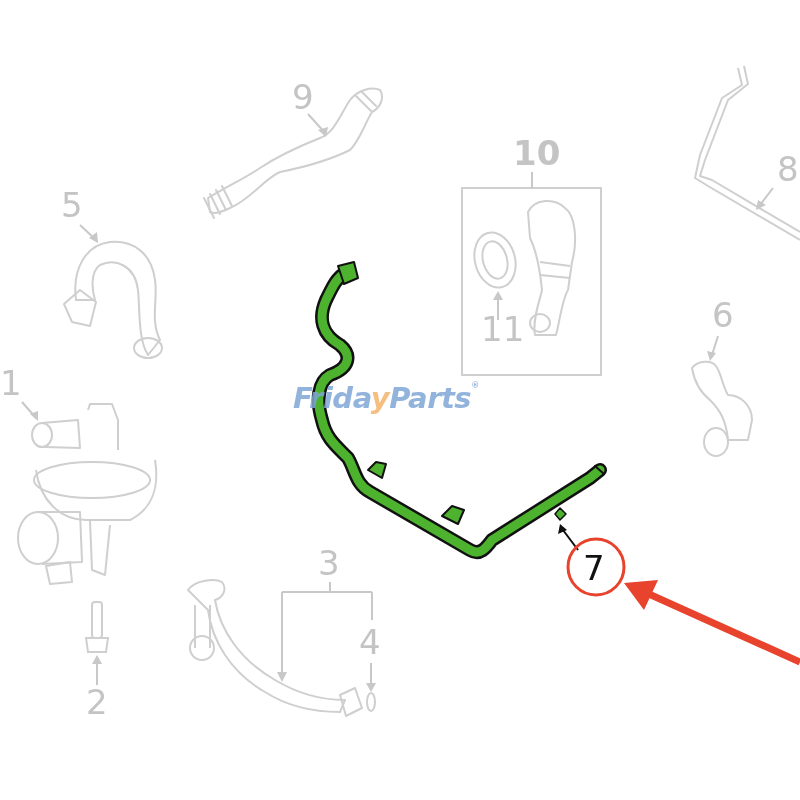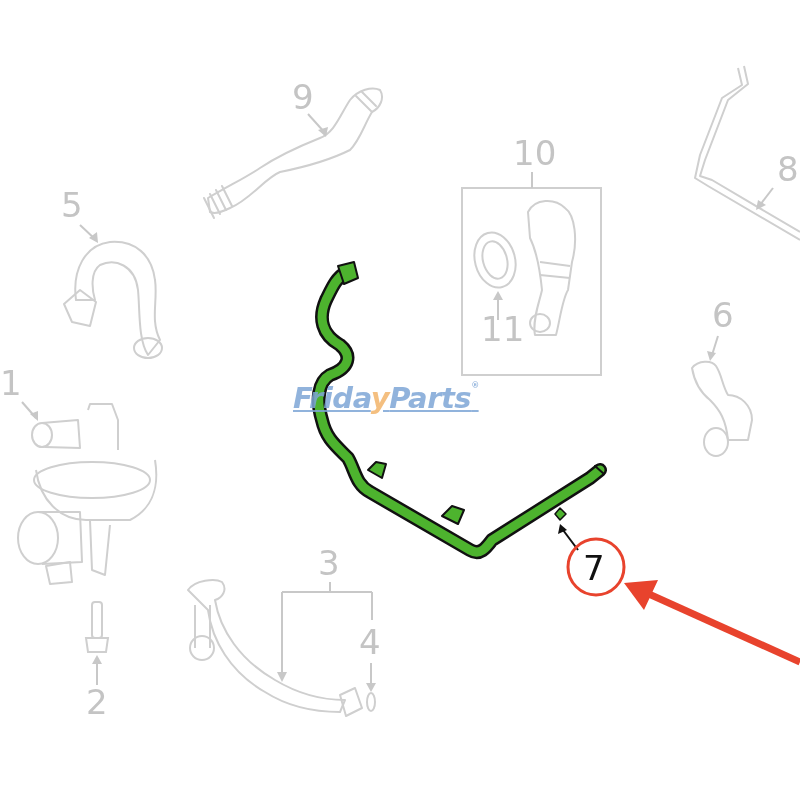--- a/index.html
+++ b/index.html
@@ -5,21 +5,21 @@
   html, body { margin: 0; padding: 0; background: #ffffff; }
   body { width: 800px; height: 800px; position: relative; overflow: hidden;
          font-family: "DejaVu Sans", sans-serif; }
   #diagram { position: absolute; left: 0; top: 0; width: 800px; height: 800px; }
   .callout { position: absolute; font-family: "DejaVu Sans", sans-serif;
              font-size: 34px; color: #c4c4c4; line-height: 1; }
   .callout.active { color: #111111; }
   .watermark { position: absolute; left: 293px; top: 381px;
                font-family: "DejaVu Sans", sans-serif; font-weight: bold; font-style: italic;
                font-size: 29px; letter-spacing: -0.5px; color: #7ea6d6; opacity: 0.85;
-               white-space: nowrap; text-decoration: underline; }
+               white-space: nowrap; }
   .watermark .reg { font-size: 8px; vertical-align: top; color: #7ea6d6; }
 </style>
 </head>
 <body>
 
 <svg id="diagram" viewBox="0 0 800 800" xmlns="http://www.w3.org/2000/svg">
 
   <g fill="none" stroke="#cfcfcf" stroke-width="2" stroke-linecap="round" stroke-linejoin="round">
     <path d="M208 198 C230 185 245 178 260 168 C275 158 290 150 320 138 C335 132 340 115 350 100 C358 90 372 86 380 90 C385 98 380 108 372 112 C364 125 360 140 350 150 C330 160 300 168 280 172 C265 178 250 200 230 208 C222 212 214 214 210 212 Z"></path>
     <path d="M204 198 L214 218 M210 194 L220 214 M216 190 L226 210 M222 186 L232 206"></path>
@@ -119,18 +119,18 @@
 
 <div class="callout" style="left:0px; top:366px;">1</div>
 <div class="callout" style="left:86px; top:685px;">2</div>
 <div class="callout" style="left:318px; top:546px;">3</div>
 <div class="callout" style="left:359px; top:625px;">4</div>
 <div class="callout" style="left:61px; top:188px;">5</div>
 <div class="callout" style="left:712px; top:298px;">6</div>
 <div class="callout active" style="left:583px; top:551px;">7</div>
 <div class="callout" style="left:777px; top:152px;">8</div>
 <div class="callout" style="left:292px; top:80px;">9</div>
-<div class="callout" style="left:513px; top:136px;">10</div>
+<div class="callout" style="left:513px; top:136px;font-weight:bold;">10</div>
 <div class="callout" style="left:481px; top:312px;">11</div>
 
 <div class="watermark">
   <span>Frida</span><span style="color:#f3b56b;">y</span><span>Parts</span><span class="reg">®</span>
 </div>
 
 </body></html>

